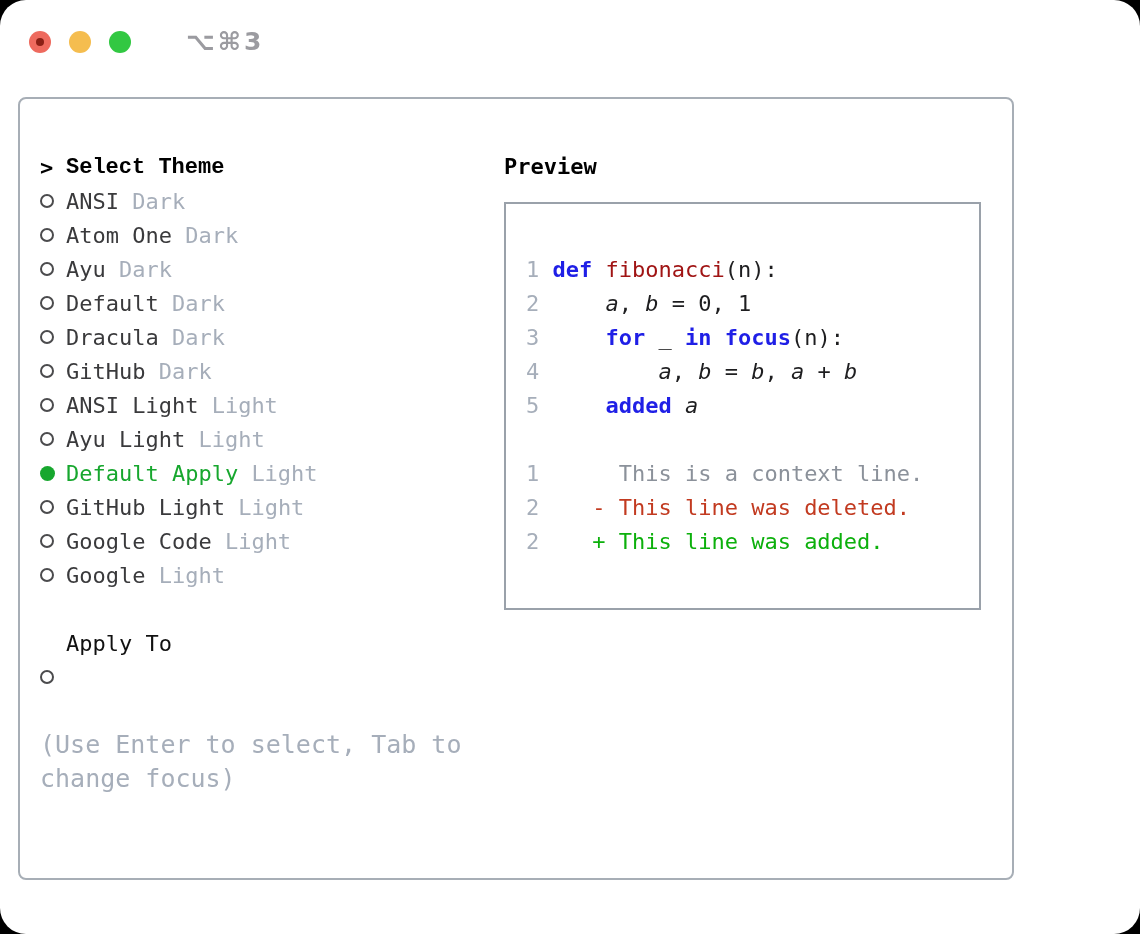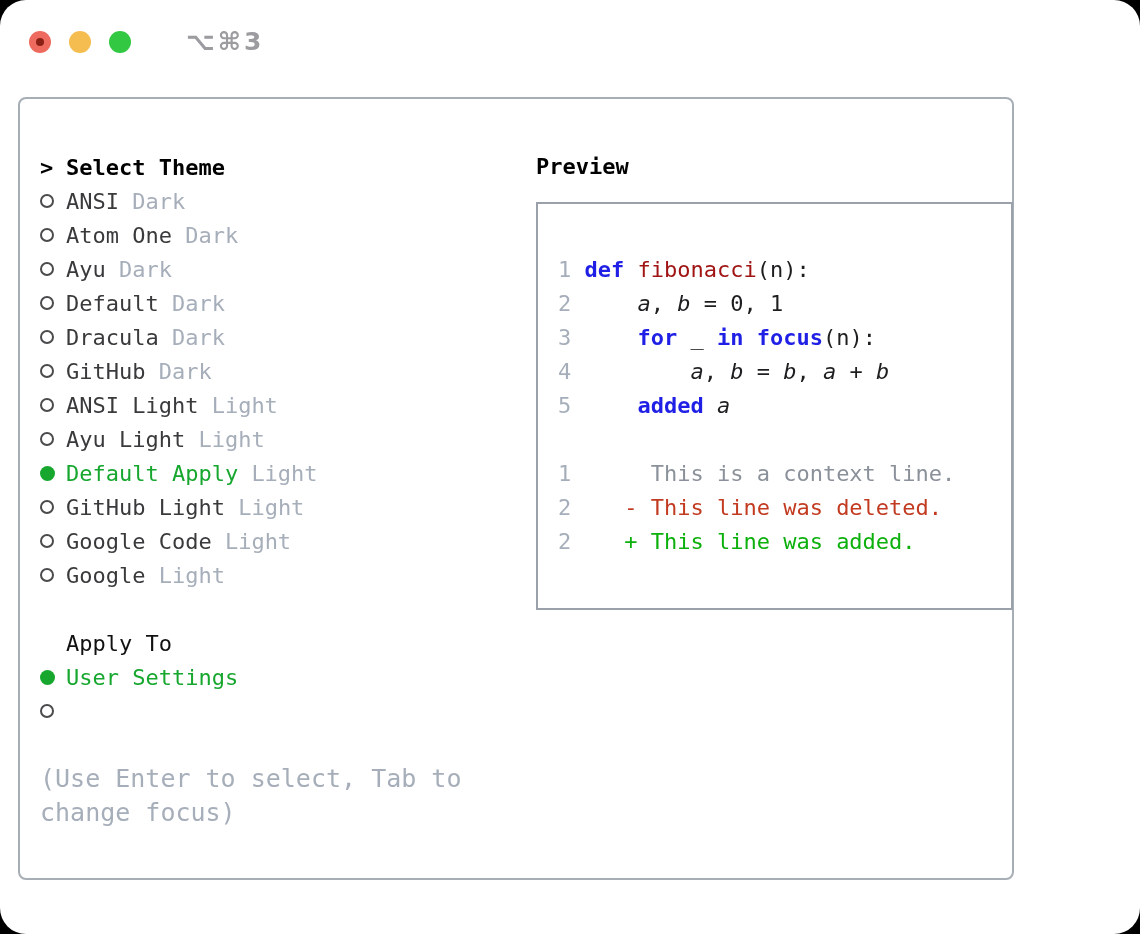--- a/index.html
+++ b/index.html
@@ -25,28 +25,28 @@
     box-sizing:border-box;border:2px solid #a7aeb6;border-radius:8px;background:#fff;
   }
   
   .left-col{position:absolute;left:20px;top:51px;width:440px;}
   .row{height:34px;display:flex;align-items:center;font-size:22px;color:#3a3a3c;}
   .row.blank{pointer-events:none;}
   .marker{width:26px;flex:none;display:flex;align-items:center;}
   .cursor{font-weight:bold;color:#000;}
   .radio{width:14px;height:14px;box-sizing:border-box;border:2px solid #4b4b4d;border-radius:50%;}
   .radio.on{border:none;background:var(--accent-green);width:15px;height:15px;}
-  .header-label{font-weight:bold;color:#000;}
+  .header-label{font-weight:bold;color:#000;font-family:Liberation Mono, monospace;}
   .apply-label{color:#111;}
   .t-name{white-space:pre;}
   .sel .t-name{color:var(--accent-green);}
   .variant{color:var(--muted-gray);margin-left:13.2px;white-space:pre;}
   .hint{margin-top:0;color:var(--muted-gray);font-size:25px;line-height:34px;width:425px;}
   
-  .right-col{position:absolute;left:484px;top:51px;margin-left:32px;}
+  .right-col{position:absolute;left:484px;top:51px;}
   .preview-title{height:34px;line-height:34px;font-size:22px;font-weight:bold;color:#000;}
   .preview-box{
     margin-top:18px;width:477px;height:408px;box-sizing:border-box;
     border:2px solid #9aa1aa;padding:49px 0 0 20px;background:#fff;
   }
   .code-row{height:34px;line-height:34px;font-size:22px;display:flex;white-space:pre;}
   .gutter{width:1ch;text-align:right;color:var(--muted-gray);margin-right:1ch;flex:none;}
   .tk-p{color:#1e1e20;}
   .tk-kw{color:var(--keyword-blue);font-weight:bold;}
   .tk-fn{color:var(--function-red);}
@@ -167,26 +167,20 @@
         </div>
 
       <div class="row blank"></div>
 
       <div class="row">
         <span class="marker"></span>
         <span class="apply-label">Apply To</span>
       </div>
 
       <div id="apply-list">
-          <div class="row sel">
-            <span class="marker">
-              <span class="radio on"></span>
-            </span>
-            <span class="t-name">User Settings</span>
-          </div>
           <div class="row">
             <span class="marker">
               <span class="radio"></span>
             </span>
           </div>
         </div>
 
       <div class="row blank"></div>
 
       <div class="hint">(Use Enter to select, Tab to change focus)</div>

